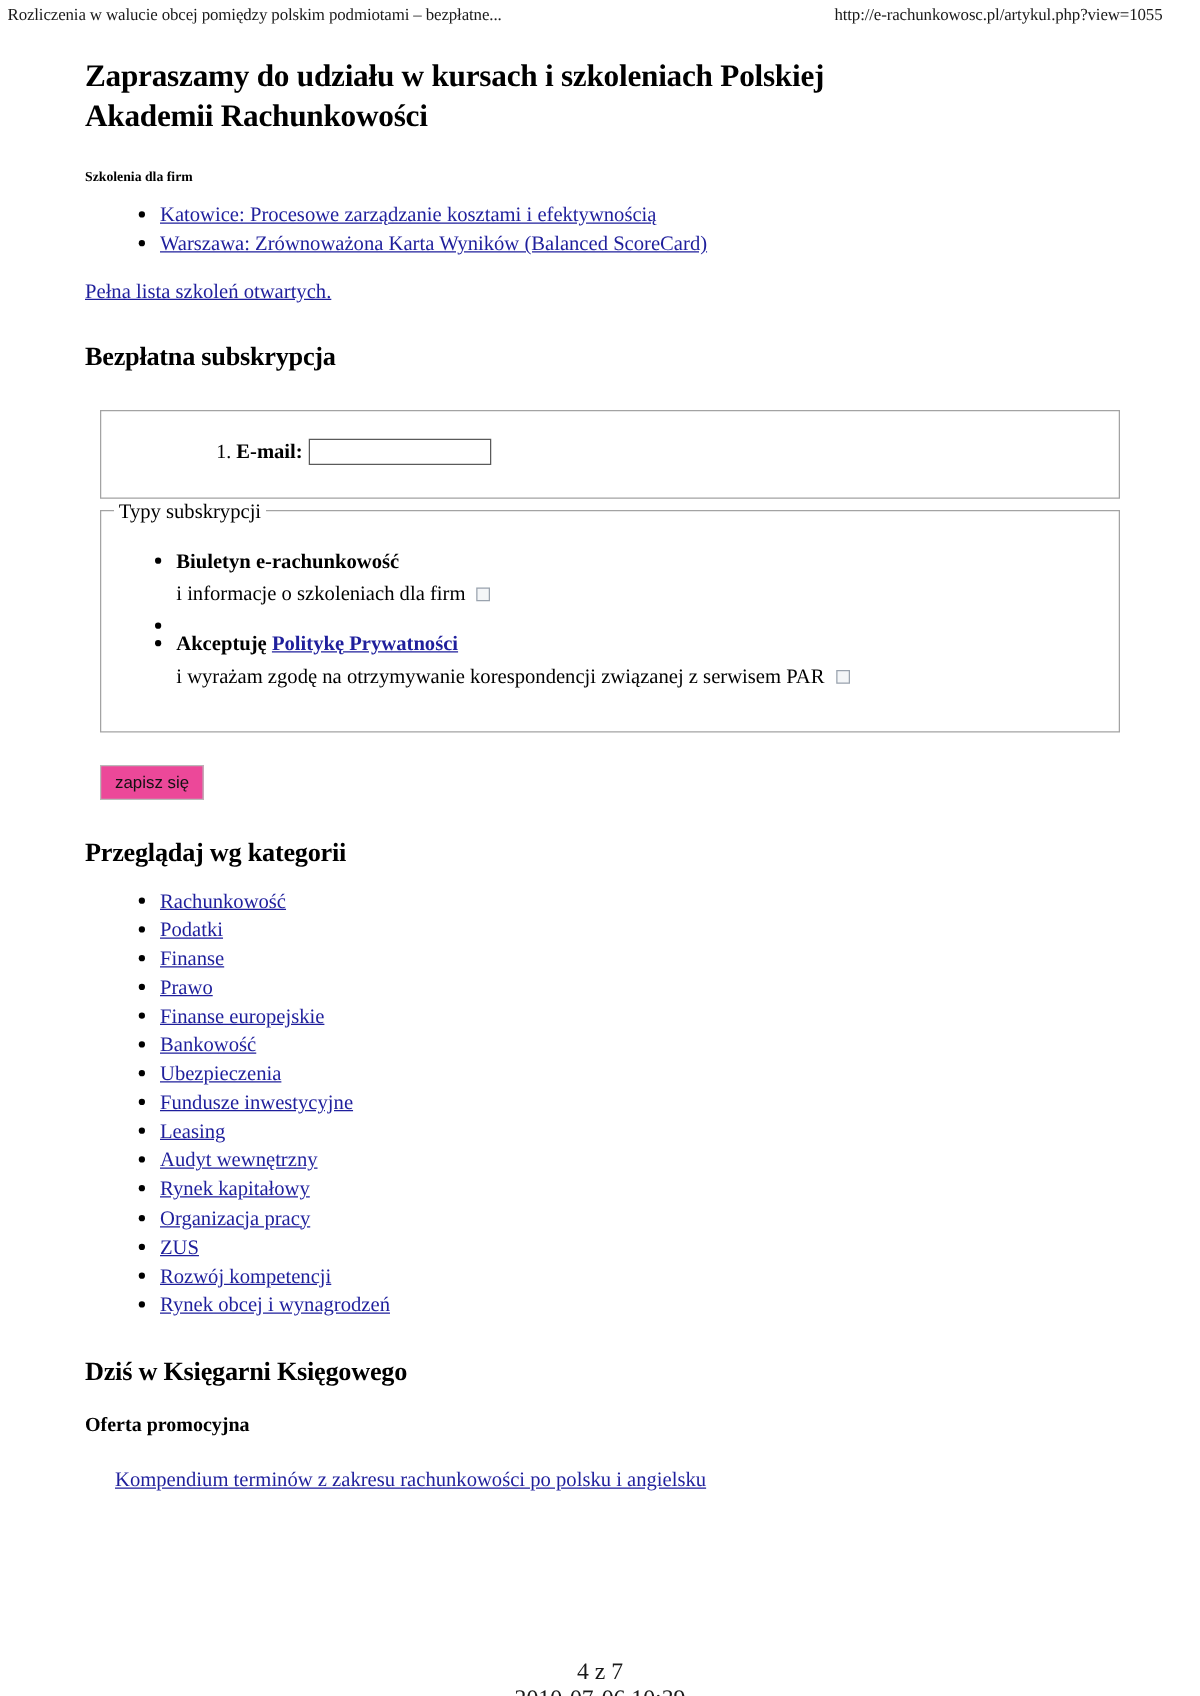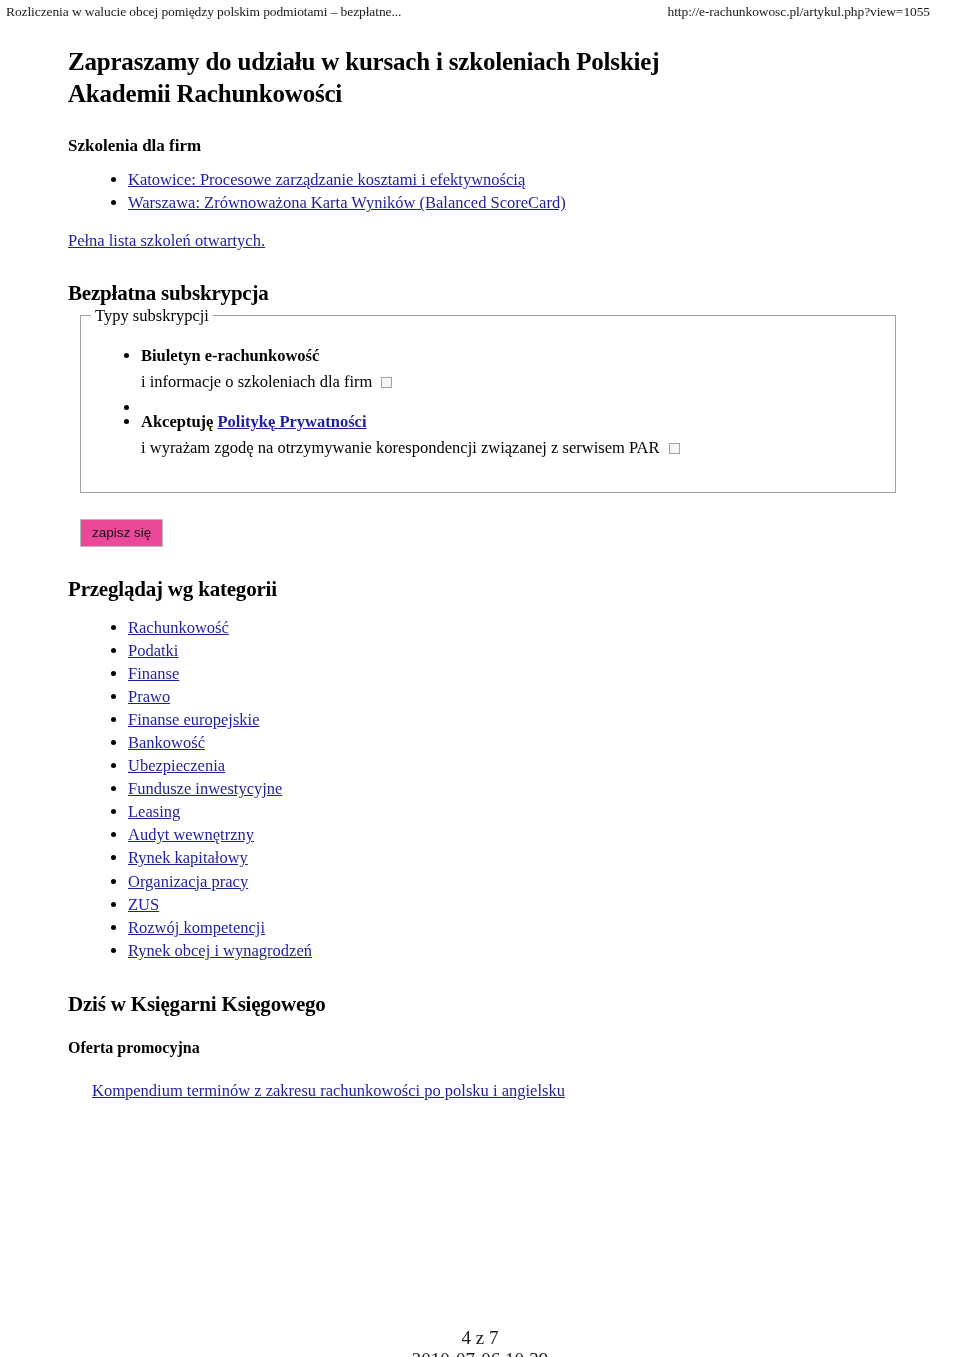--- a/index.html
+++ b/index.html
@@ -49,21 +49,21 @@
   h1.title {
     font-size: 25px;
     font-weight: bold;
     line-height: 1.28;
     margin: 0 0 0 0;
     letter-spacing: -0.2px;
     width: 660px;
   }
 
   h2.subhead {
-    font-size: 17px;
+    font-size: 11px;
     font-weight: bold;
     margin: 26px 0 0 0;
   }
 
   ul.plain {
     margin: 12px 0 0 0;
     padding-left: 60px;
     list-style-type: disc;
   }
   ul.plain li {
@@ -248,20 +248,32 @@
         <a class="lnk" href="#">Warszawa: Zrównoważona Karta Wyników (Balanced ScoreCard)</a>
       </li>
     </ul>
 
     <p class="fulllist">
       <a class="lnk" href="#">Pełna lista szkoleń otwartych.</a>
     </p>
 
     <h2 class="bigsection">Bezpłatna subskrypcja</h2>
 
+    <div class="subform">
+      <div class="subform-inner">
+        <ol class="email-ol">
+          <li>
+            <span class="email-row">
+              <span class="email-label">E-mail:</span>
+              <input class="email-input" type="text" value="" placeholder="" style="">
+            </span>
+          </li>
+        </ol>
+      </div>
+    </div>
 
     <fieldset class="subtypes">
       <legend>Typy subskrypcji</legend>
 
       <ul class="subtypes-list">
 
         <li>
           <span class="st-strong">Biuletyn e-rachunkowość</span>
           <span class="st-sub">
             <span>i informacje o szkoleniach dla firm</span>

